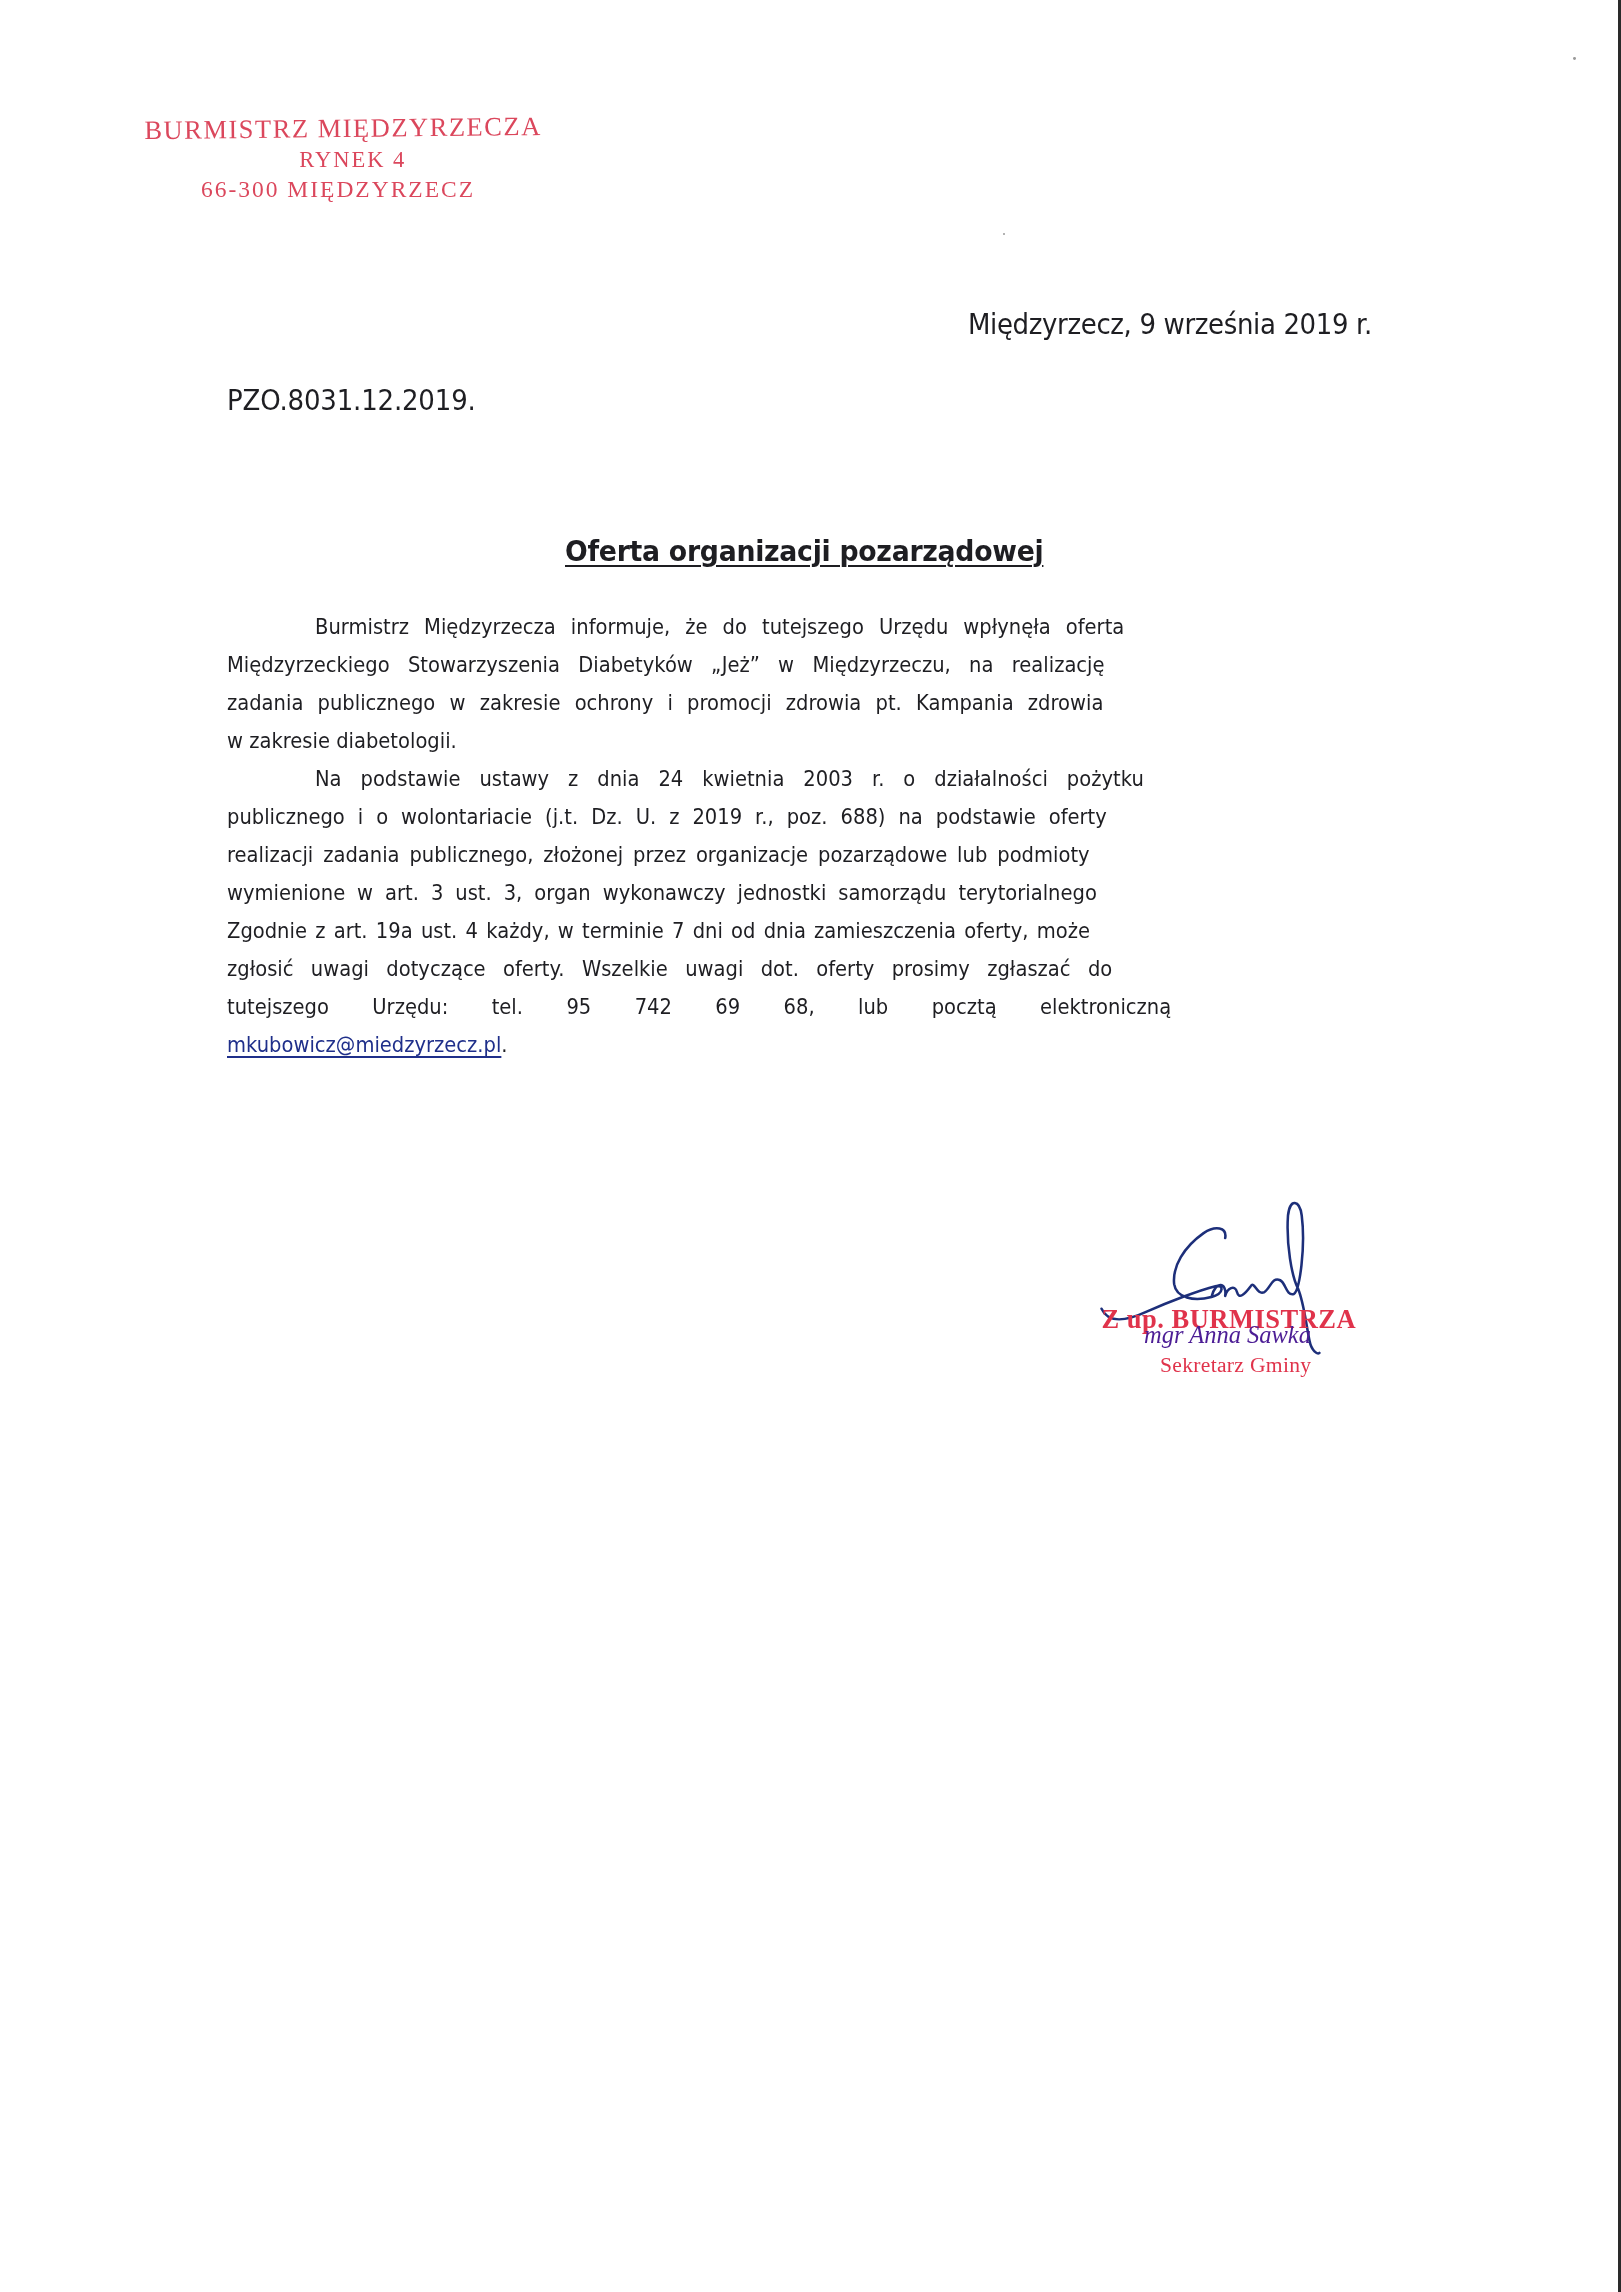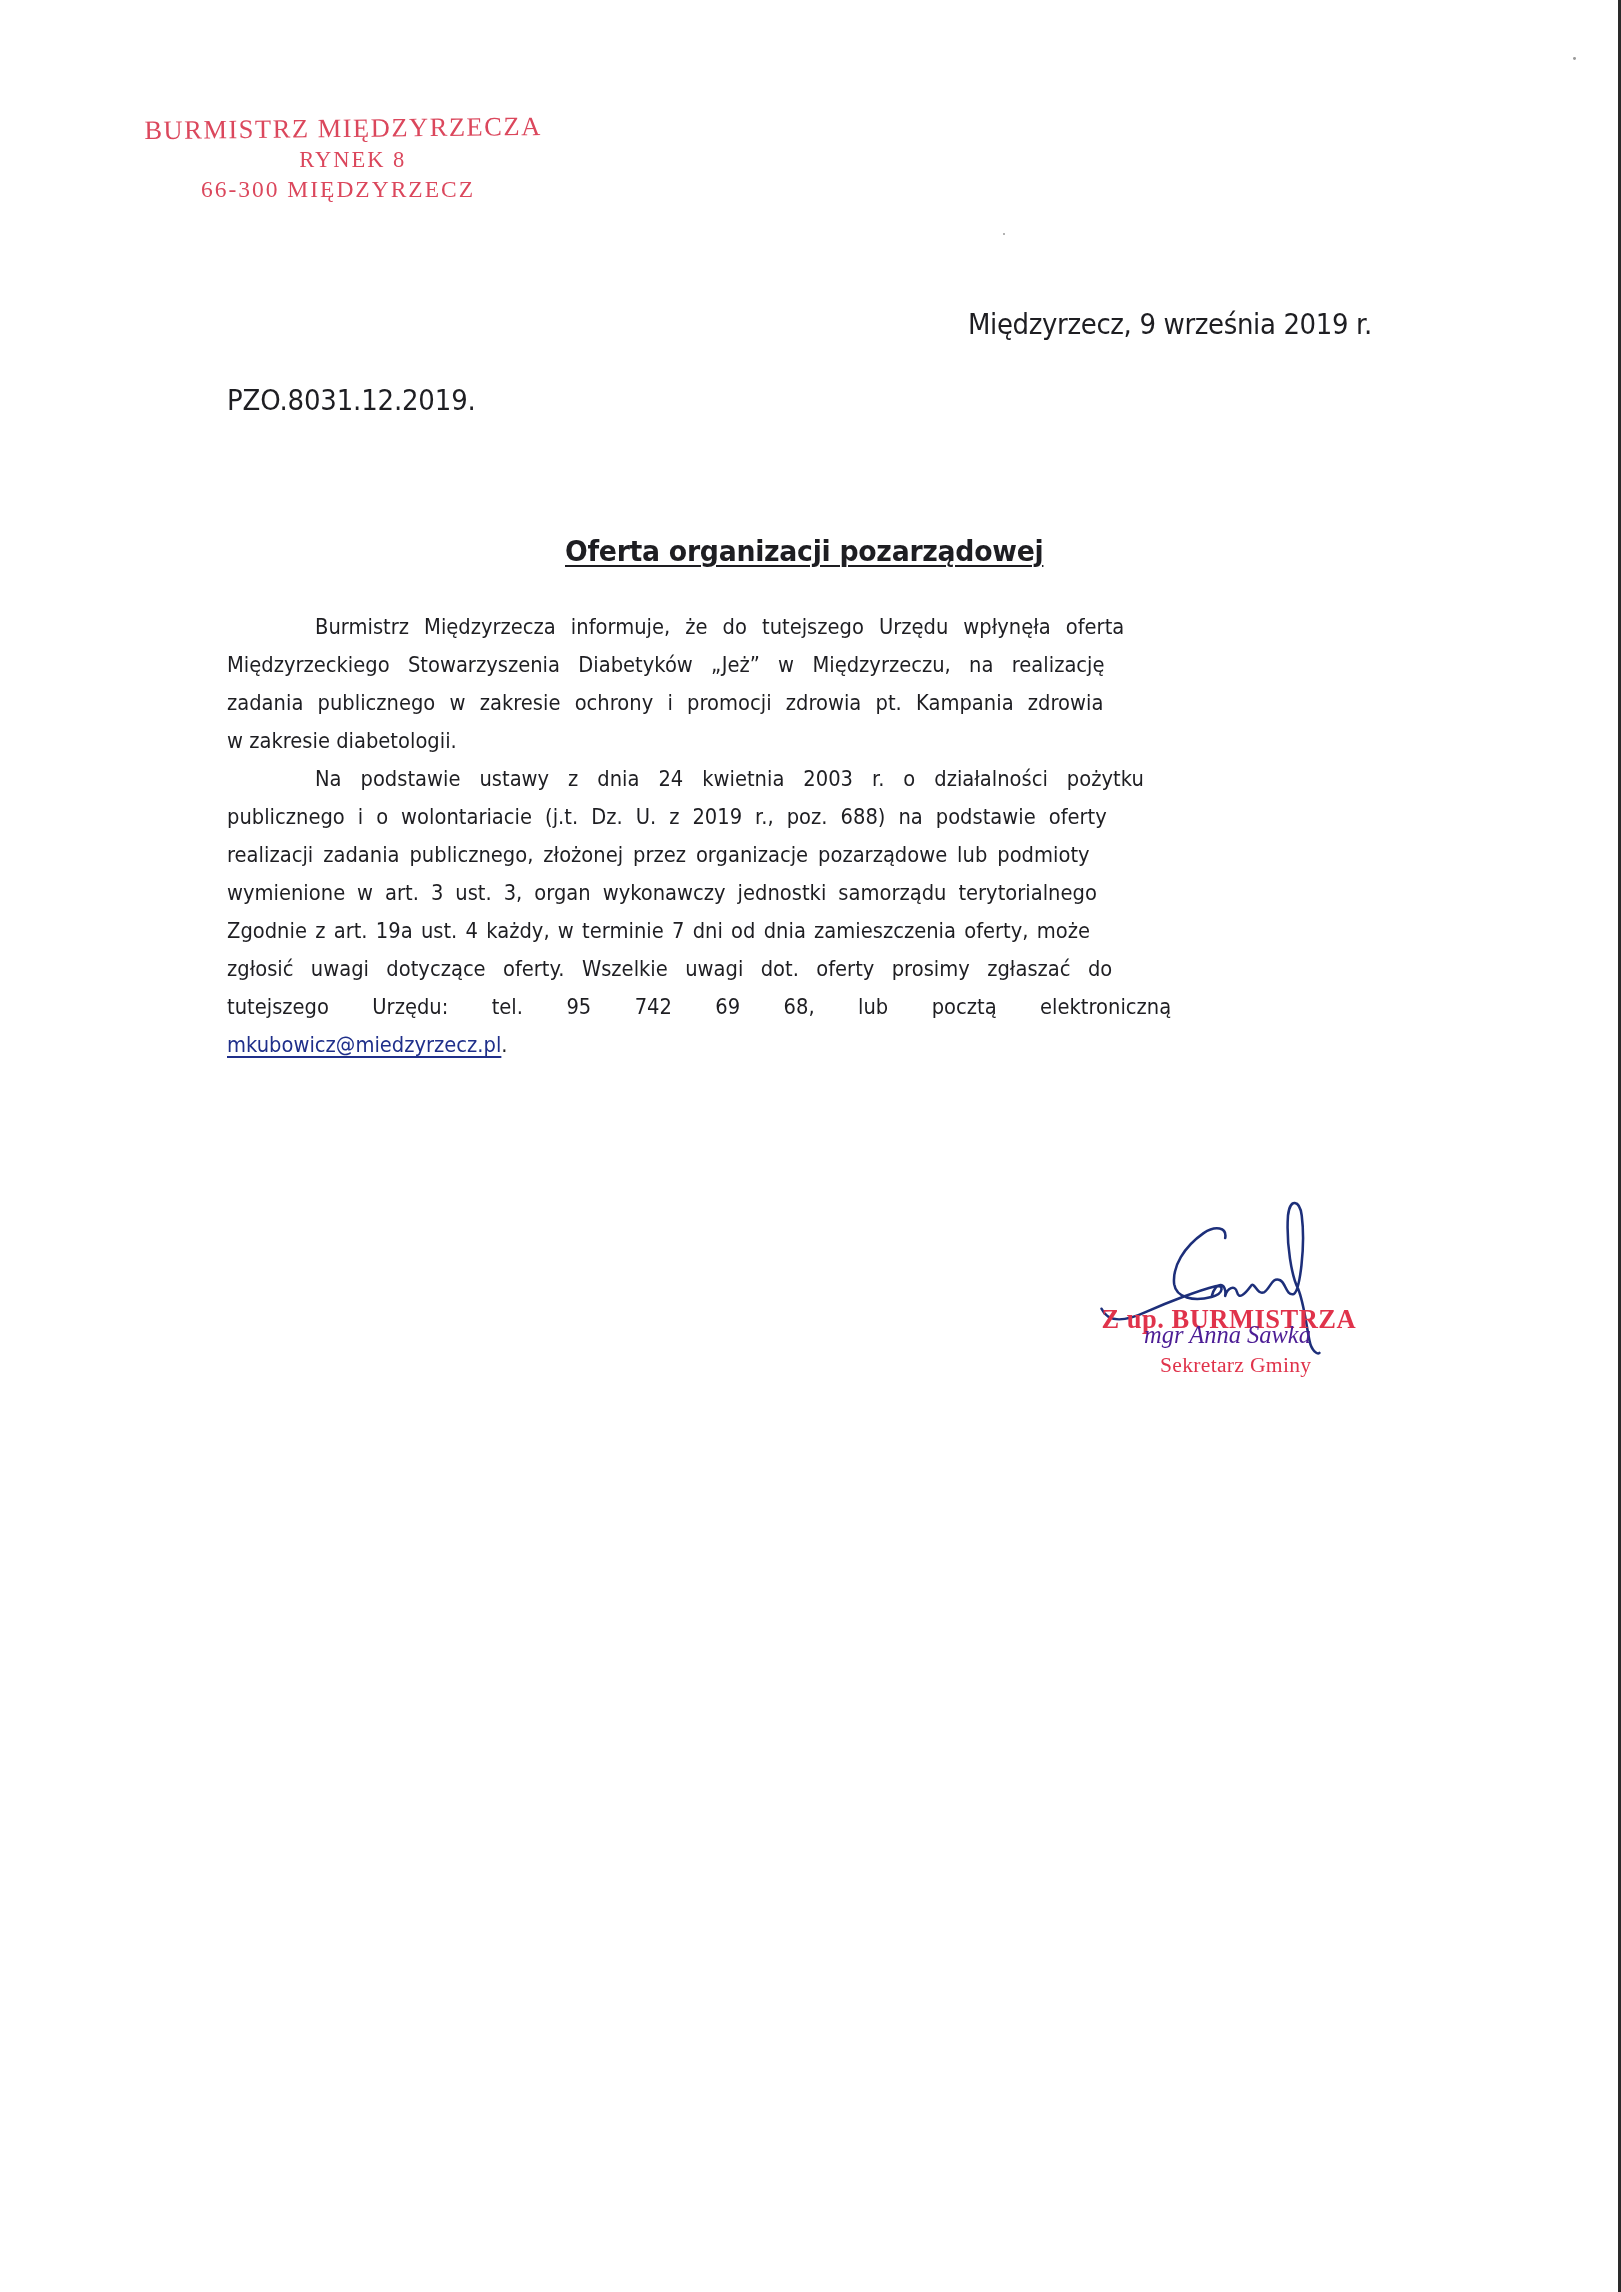--- a/index.html
+++ b/index.html
@@ -167,21 +167,21 @@
   </style>
 </head>
 <body>
 
 <div class="scan-edge-right"></div>
 <div class="scan-speck" style="left:1573px; top:57px;"></div>
 <div class="scan-speck" style="left:1003px; top:233px; width:2px; height:2px;"></div>
 
 <div class="stamp" style="color: rgb(216, 56, 79);">
   <div class="line1">BURMISTRZ MIĘDZYRZECZA</div>
-  <div class="line2">RYNEK 8</div>
+  <div class="line2">RYNEK 4</div>
   <div class="line3">66-300  MIĘDZYRZECZ</div>
 </div>
 
 <div class="date-line">Międzyrzecz, 9 września 2019 r.</div>
 <div class="ref-number">PZO.8031.12.2019.</div>
 
 <div class="title">Oferta organizacji pozarządowej</div>
 
 <div class="body-text" id="body-text">
     <div class="line indent"><span class="fit" style="transform: scaleX(0.93); word-spacing: 9.5px;">Burmistrz Międzyrzecza informuje, że do tutejszego Urzędu wpłynęła oferta</span></div>

